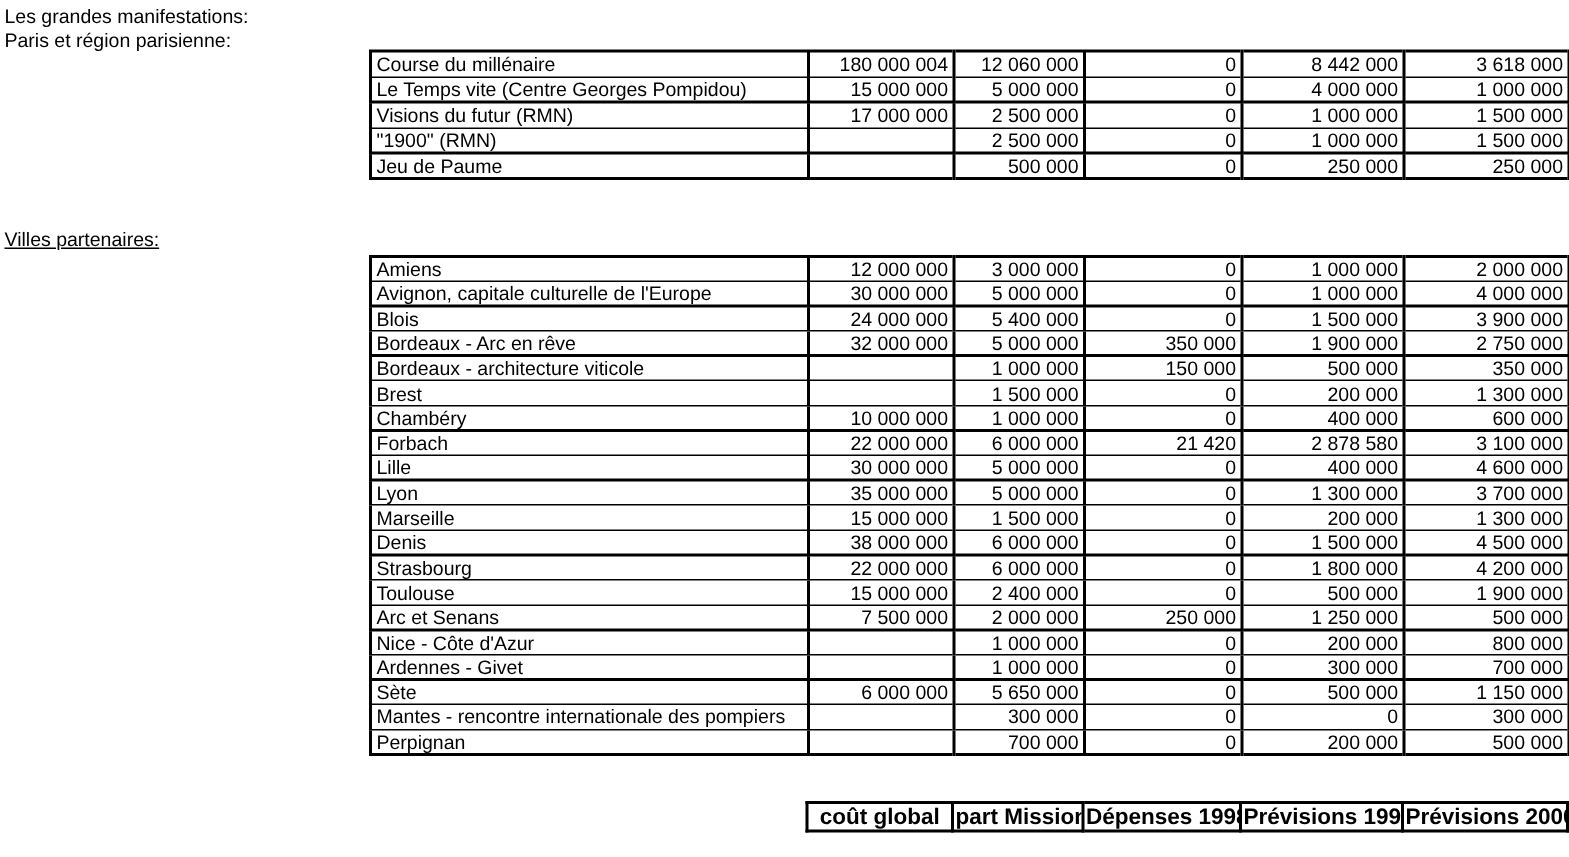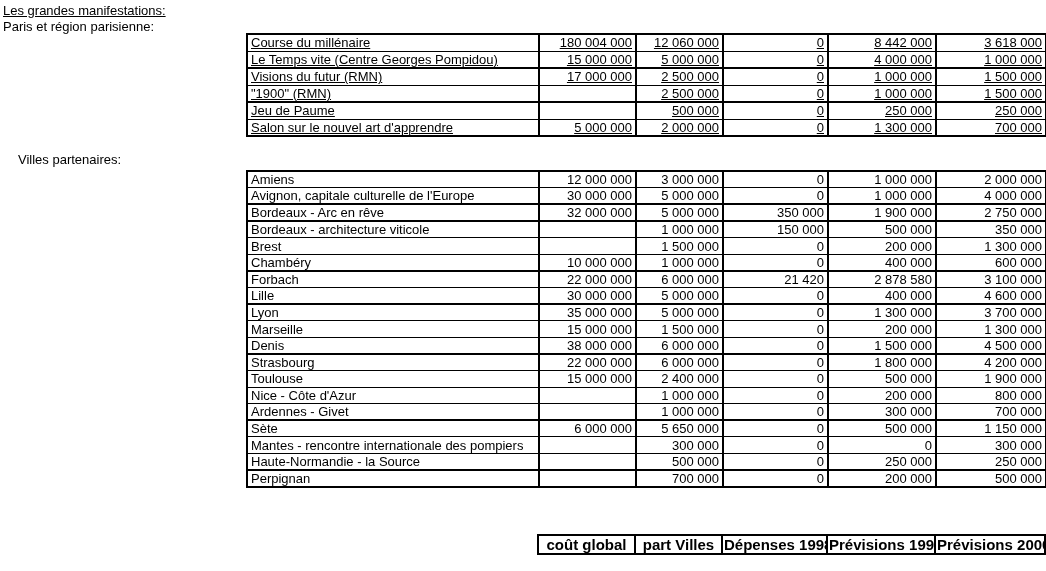--- a/index.html
+++ b/index.html
@@ -5,42 +5,42 @@
   * { margin: 0; padding: 0; box-sizing: border-box; }
   html, body { background: #ffffff; }
   body {
     width: 1046px; height: 571px; position: relative; overflow: hidden;
     font-family: "Liberation Sans", sans-serif; font-size: 13px; color: #000;
   }
   .page { position: absolute; inset: 0; background: #fff; }
 
   .title {
     position: absolute; left: 3px; top: 3px;
-    text-decoration: underline; white-space: nowrap;
+    white-space: nowrap;
   }
   .sub1 { position: absolute; left: 3px; top: 19px; white-space: nowrap; }
-  .sub2 { position: absolute; left: 18px; top: 152px; white-space: nowrap; }
+  .sub2 { position: absolute; left: 3px; top: 152px; white-space: nowrap; text-decoration: underline; }
 
   table.grid {
     position: absolute; left: 246px;
     border-collapse: collapse; table-layout: fixed;
     border: 2px solid #000;
     width: 799px;
   }
   #table1 { top: 33px; }
   #table2 { top: 170px; }
 
   table.grid td {
     border: 1px solid #000;
     border-left-width: 2px; border-right-width: 2px;
     white-space: nowrap; overflow: hidden;
     padding: 0 3px;
     font-size: 13px;
   }
-  #table1 tr { height: 17px; text-decoration: underline; }
+  #table1 tr { height: 17px; }
   #table2 tr { height: 16.6px; }
   table.grid tr.thick td { border-bottom-width: 2px; }
   td.label { text-align: left; padding-left: 2px; }
   td.num { text-align: right; }
 
   table.footerbar {
     position: absolute; left: 537px; top: 534px;
     border-collapse: collapse; table-layout: fixed;
     border: 2px solid #000;
     width: 509px;
@@ -66,21 +66,21 @@
       <col style="width:292px">
         <col style="width:97px">
         <col style="width:87px">
       <col style="width:105px">
         <col style="width:108px">
         <col style="width:110px">
     </colgroup>
     <tbody id="t1body">
         <tr>
           <td class="label">Course du millénaire</td>
-          <td class="num">180 004 000</td>
+          <td class="num">180 000 004</td>
           <td class="num">12 060 000</td>
           <td class="num">0</td>
           <td class="num">8 442 000</td>
           <td class="num">3 618 000</td>
         </tr>
         <tr class="thick">
           <td class="label">Le Temps vite (Centre Georges Pompidou)</td>
           <td class="num">15 000 000</td>
           <td class="num">5 000 000</td>
           <td class="num">0</td>
@@ -103,28 +103,20 @@
           <td class="num">1 000 000</td>
           <td class="num">1 500 000</td>
         </tr>
         <tr>
           <td class="label">Jeu de Paume</td>
           <td class="num"></td>
           <td class="num">500 000</td>
           <td class="num">0</td>
           <td class="num">250 000</td>
           <td class="num">250 000</td>
-        </tr>
-        <tr>
-          <td class="label">Salon sur le nouvel art d'apprendre</td>
-          <td class="num">5 000 000</td>
-          <td class="num">2 000 000</td>
-          <td class="num">0</td>
-          <td class="num">1 300 000</td>
-          <td class="num">700 000</td>
         </tr>
       </tbody>
   </table>
 
   <table class="grid" id="table2">
     <colgroup>
       <col style="width:292px">
         <col style="width:97px">
         <col style="width:87px">
       <col style="width:105px">
@@ -141,20 +133,28 @@
           <td class="num">2 000 000</td>
         </tr>
         <tr class="thick">
           <td class="label">Avignon, capitale culturelle de l'Europe</td>
           <td class="num">30 000 000</td>
           <td class="num">5 000 000</td>
           <td class="num">0</td>
           <td class="num">1 000 000</td>
           <td class="num">4 000 000</td>
         </tr>
+        <tr>
+          <td class="label">Blois</td>
+          <td class="num">24 000 000</td>
+          <td class="num">5 400 000</td>
+          <td class="num">0</td>
+          <td class="num">1 500 000</td>
+          <td class="num">3 900 000</td>
+        </tr>
         <tr class="thick">
           <td class="label">Bordeaux - Arc en rêve</td>
           <td class="num">32 000 000</td>
           <td class="num">5 000 000</td>
           <td class="num">350 000</td>
           <td class="num">1 900 000</td>
           <td class="num">2 750 000</td>
         </tr>
         <tr>
           <td class="label">Bordeaux - architecture viticole</td>
@@ -229,20 +229,28 @@
           <td class="num">4 200 000</td>
         </tr>
         <tr>
           <td class="label">Toulouse</td>
           <td class="num">15 000 000</td>
           <td class="num">2 400 000</td>
           <td class="num">0</td>
           <td class="num">500 000</td>
           <td class="num">1 900 000</td>
         </tr>
+        <tr class="thick">
+          <td class="label">Arc et Senans</td>
+          <td class="num">7 500 000</td>
+          <td class="num">2 000 000</td>
+          <td class="num">250 000</td>
+          <td class="num">1 250 000</td>
+          <td class="num">500 000</td>
+        </tr>
         <tr>
           <td class="label">Nice - Côte d'Azur</td>
           <td class="num"></td>
           <td class="num">1 000 000</td>
           <td class="num">0</td>
           <td class="num">200 000</td>
           <td class="num">800 000</td>
         </tr>
         <tr class="thick">
           <td class="label">Ardennes - Givet</td>
@@ -260,28 +268,20 @@
           <td class="num">500 000</td>
           <td class="num">1 150 000</td>
         </tr>
         <tr>
           <td class="label">Mantes - rencontre internationale des pompiers</td>
           <td class="num"></td>
           <td class="num">300 000</td>
           <td class="num">0</td>
           <td class="num">0</td>
           <td class="num">300 000</td>
-        </tr>
-        <tr class="thick">
-          <td class="label">Haute-Normandie - la Source</td>
-          <td class="num"></td>
-          <td class="num">500 000</td>
-          <td class="num">0</td>
-          <td class="num">250 000</td>
-          <td class="num">250 000</td>
         </tr>
         <tr>
           <td class="label">Perpignan</td>
           <td class="num"></td>
           <td class="num">700 000</td>
           <td class="num">0</td>
           <td class="num">200 000</td>
           <td class="num">500 000</td>
         </tr>
       </tbody>
@@ -291,21 +291,21 @@
     <colgroup>
       <col style="width:97px">
         <col style="width:87px">
       <col style="width:105px">
         <col style="width:108px">
         <col style="width:110px">
     </colgroup>
     <tbody>
       <tr id="footer-row">
           <td>coût global</td>
-          <td>part Villes</td>
+          <td>part Mission</td>
           <td>Dépenses 1998</td>
           <td>Prévisions 1999</td>
           <td>Prévisions 2000</td>
         </tr>
     </tbody>
   </table>
 
 </div>
 
 </body></html>

